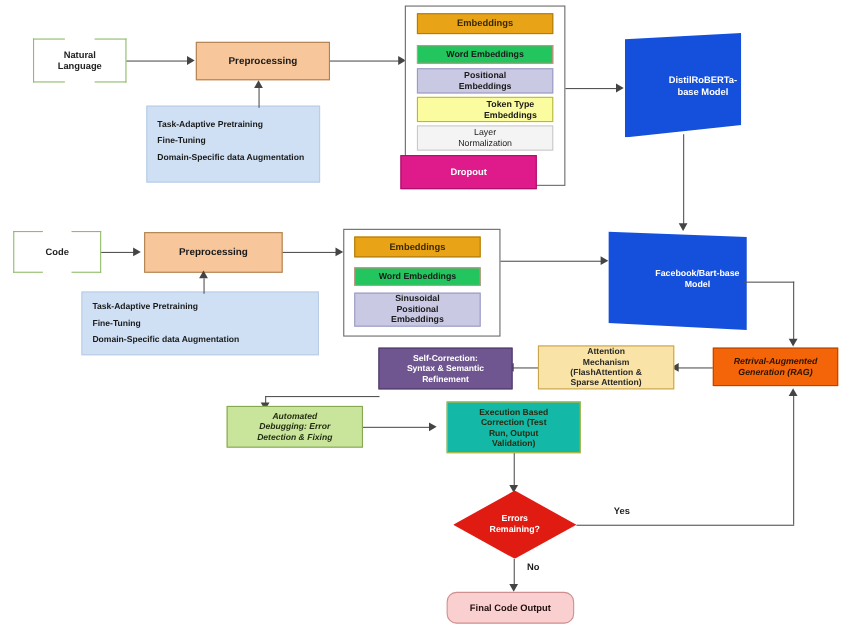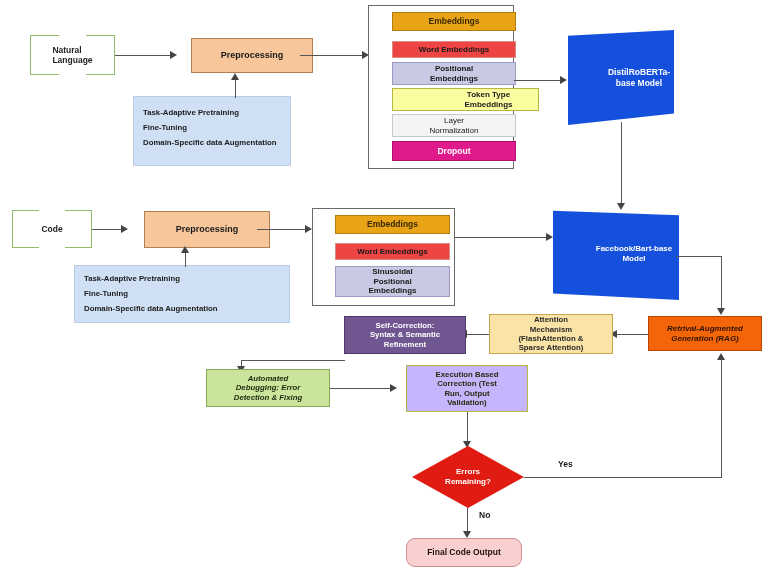--- a/index.html
+++ b/index.html
@@ -33,42 +33,42 @@
   
   .bracket {
     position: absolute;
     box-sizing: border-box;
     font-size: 8.5px;
     font-weight: bold;
     color: #222;
     display: flex;
     align-items: center;
     justify-content: center;
+    text-align: center;
     white-space: pre-line;
   }
   .bracket .bl, .bracket .br {
     position: absolute;
     top: 0;
     width: 34%;
     height: 100%;
     box-sizing: border-box;
     border: 1.2px solid #8fbc6a;
   }
   .bracket .bl { left: 0; border-right: none; }
   .bracket .br { right: 0; border-left: none; }
   .bracket .txt { position: relative; z-index: 2; }
 
   
   .rect {
     border: 1.1px solid #8a8a8a;
-    margin-left: 13px;
   }
   .peach  { background: #f7c69a; border-color: #b08050; }
   .orangehead { background: #e8a317; border-color: #b07d10; color:#3a2a00; }
-  .pinkrow  { background: #ef4444; border-color: #d98b84; }
+  .pinkrow  { background: #22c55e; border-color: #d98b84; }
   .lavrow   { background: #c9c9e4; border-color: #9b9bc4; }
   .yellowrow{ background: #fbfba0; border-color: #b8b840; }
   .whiterow { background: #f4f4f4; border-color: #c9c9c9; }
   .magenta  { background: #df1b8c; border-color: #aa0f69; color:#ffffff; }
 
   .embgroup {
     position: absolute;
     box-sizing: border-box;
     background: #ffffff;
     border: 1.6px solid #6a6a6a;
@@ -89,21 +89,21 @@
     box-sizing: border-box;
     padding-left: 36px;
   }
   .trap1 { clip-path: polygon(0% 6%, 100% 0%, 100% 88%, 0% 100%); }
   .trap2 { clip-path: polygon(0% 3%, 100% 8%, 100% 100%, 0% 93%); }
 
   .purple { background: #6f5690; border: 1.1px solid #4d3a66; color: #ffffff; }
   .wheat  { background: #fae3a6; border: 1.1px solid #c9a54c; color: #2a2a2a; }
   .orangebox { background: #f4650a; border: 1.1px solid #b94600; color: #2b1400; font-style: italic; }
   .green  { background: #c9e49b; border: 1.1px solid #86a852; color: #1f2a10; font-style: italic; }
-  .yellowbox { background: #c4b5fd; border: 1.1px solid #b8b840; color: #2a2a10; }
+  .yellowbox { background: #14b8a6; border: 1.1px solid #b8b840; color: #2a2a10; }
   .pinkout {
     background: #f9cfcf; border: 1.1px solid #cf8f8f; color: #231010;
     border-radius: 9px;
   }
 
   
   .diamond {
     position: absolute;
     background: #e01b12;
     clip-path: polygon(50% 0%, 100% 50%, 50% 100%, 0% 50%);
@@ -179,25 +179,25 @@
   </div>
   <div class="ln lnv" style="left:235px; top:80px; height:18px;"></div>
   <div class="arrow ar-u" style="left:231px; top:73px;"></div>
 
   <div class="embgroup" style="left:368px; top:5px; width:146px; height:164px;"></div>
 
   <div class="node rect orangehead" style="left:379px; top:12px; width:124px; height:19px; font-size:8.5px;">Embeddings</div>
   <div class="node rect pinkrow" style="left:379px; top:41px; width:124px; height:17px; font-size:8px;">Word Embeddings</div>
   <div class="node rect lavrow" style="left:379px; top:62px; width:124px; height:23px; font-size:8px;">Positional
 Embeddings</div>
-  <div class="node rect yellowrow" style="left:379px; top:88px; width:147px; height:23px; font-size:8px;padding-left:46px;">Token Type
+  <div class="node rect yellowrow" style="left:379px; top:88px; width:124px; height:23px; font-size:8px;padding-left:46px;">Token Type
 Embeddings</div>
   <div class="node rect whiterow" style="left:379px; top:114px; width:124px; height:23px; font-size:8px; font-weight:normal;">Layer
 Normalization</div>
-  <div class="node rect magenta" style="left:379px; top:141px; width:124px; height:20px; font-size:8.5px;">Dropout</div>
+  <div class="node rect magenta" style="left:364px; top:141px; width:124px; height:31px; font-size:8.5px;">Dropout</div>
 
   <div class="ln lnh" style="left:514px; top:80px; width:50px;"></div>
   <div class="arrow ar-r" style="left:560px; top:76px;"></div>
 
   <div class="trap trap1" style="left:568px; top:30px; width:106px; height:95px; font-size:8.5px;">DistilRoBERTa-
 base Model</div>
 
   <div class="ln lnv" style="left:621px; top:122px; height:86px;"></div>
   <div class="arrow ar-d" style="left:617px; top:203px;"></div>
 

